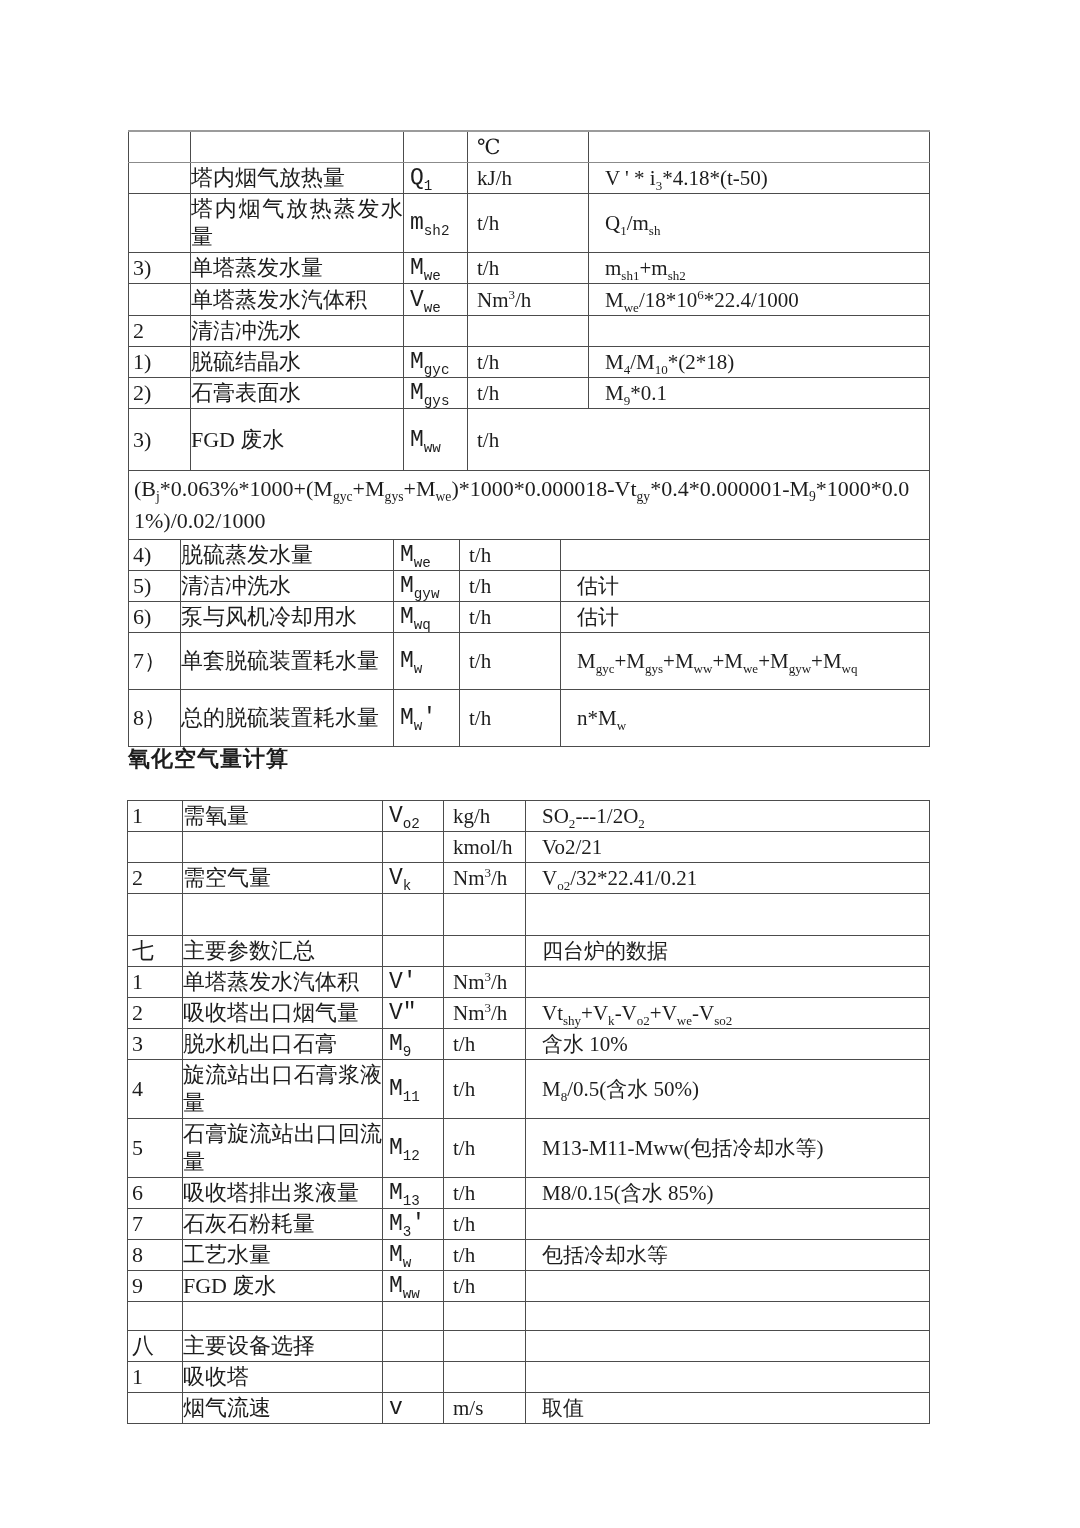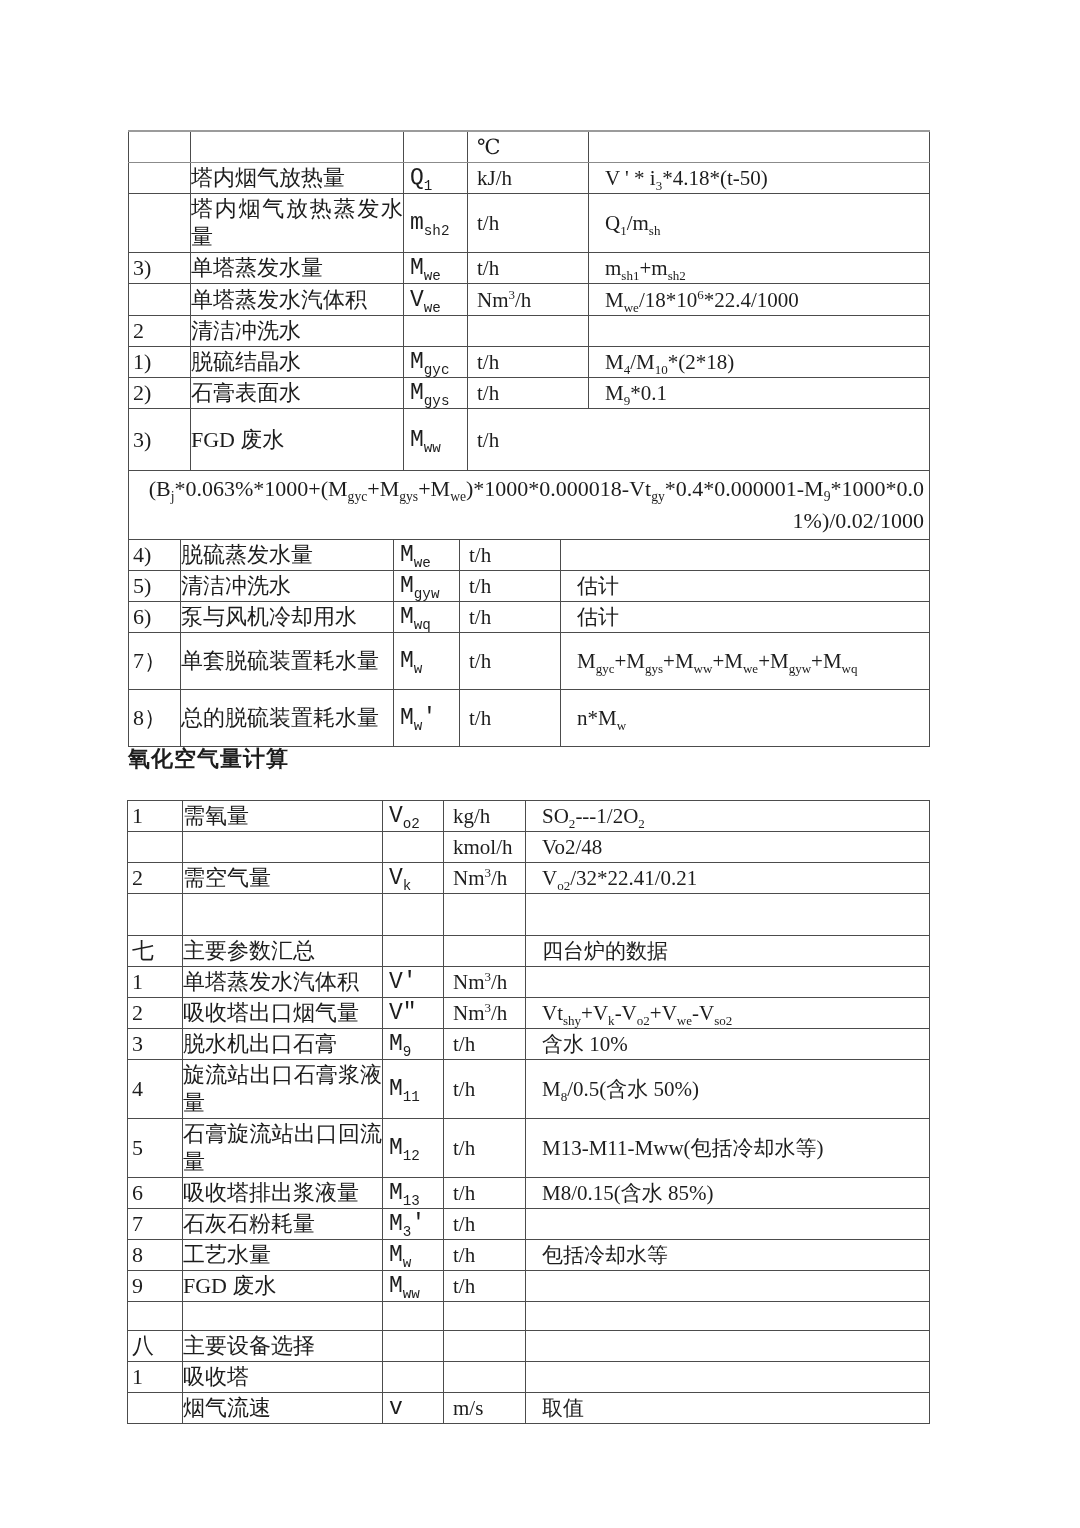--- a/index.html
+++ b/index.html
@@ -50,21 +50,21 @@
   
   #t1a tr:nth-child(1){height:30px;}
   #t1a tr:nth-child(2){height:29px;}
   #t1a tr:nth-child(3){height:58px;}
   #t1a tr:nth-child(4){height:28px;}
   #t1a tr:nth-child(5){height:32px;margin-left:17px;}
   #t1a tr:nth-child(6){height:29px;}
   #t1a tr:nth-child(7){height:29px;}
   #t1a tr:nth-child(8){height:29px;}
   #t1a tr:nth-child(9){height:62px;}
-  #t1a tr:nth-child(10){height:66px;text-align:right;}
+  #t1a tr:nth-child(10){height:66px;}
   
   #t1b tr:nth-child(1){height:29px;}
   #t1b tr:nth-child(2){height:29px;}
   #t1b tr:nth-child(3){height:29px;}
   #t1b tr:nth-child(4){height:57px;}
   #t1b tr:nth-child(5){height:57px;}
   
   #t2 tr:nth-child(1){height:30px;}
   #t2 tr:nth-child(2){height:30px;}
   #t2 tr:nth-child(3){height:31px;}
@@ -231,21 +231,21 @@
             <td class="c-name">需氧量</td>
             <td class="c-sym">V<sub>o2</sub></td>
             <td class="c-unit">kg/h</td>
             <td class="c-formula">SO<sub>2</sub>---1/2O<sub>2</sub></td>
           </tr>
           <tr>
             <td class="c-no"></td>
             <td class="c-name"></td>
             <td class="c-sym"></td>
             <td class="c-unit">kmol/h</td>
-            <td class="c-formula">Vo2/48</td>
+            <td class="c-formula">Vo2/21</td>
           </tr>
           <tr>
             <td class="c-no">2</td>
             <td class="c-name">需空气量</td>
             <td class="c-sym">V<sub>k</sub></td>
             <td class="c-unit">Nm<sup>3</sup>/h</td>
             <td class="c-formula">V<sub>o2</sub>/32*22.41/0.21</td>
           </tr>
           <tr>
             <td class="c-no"></td>

